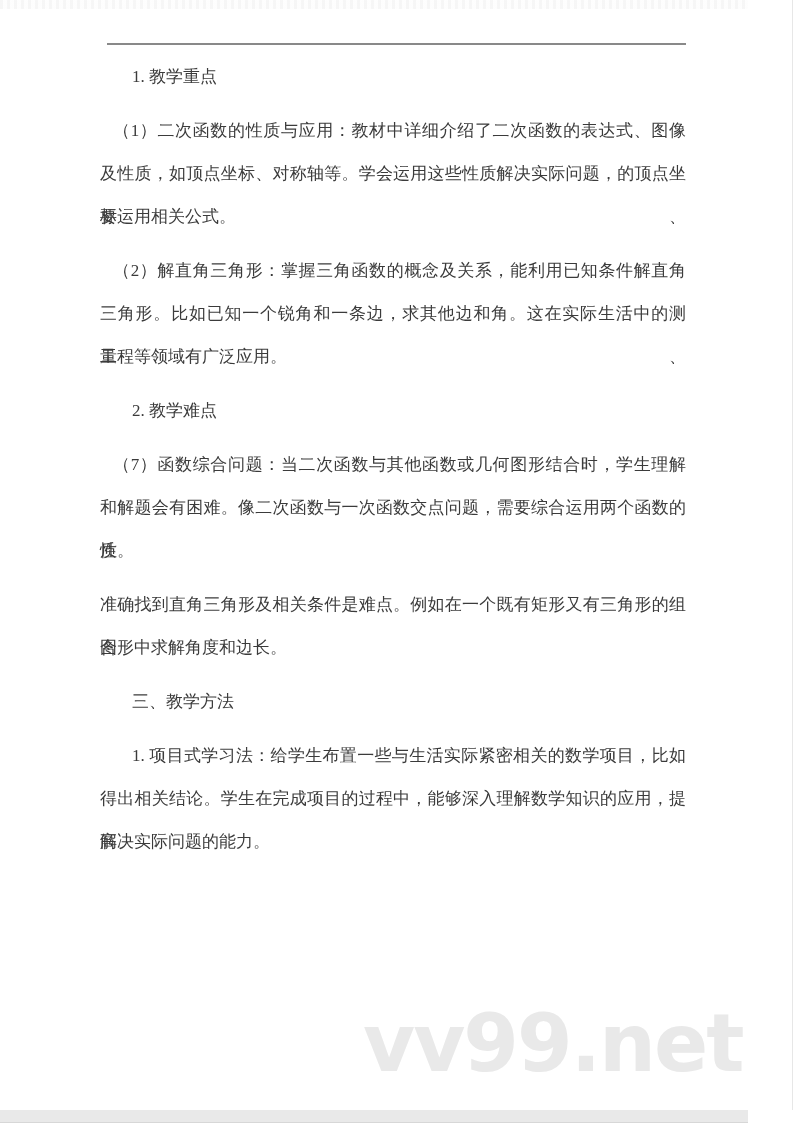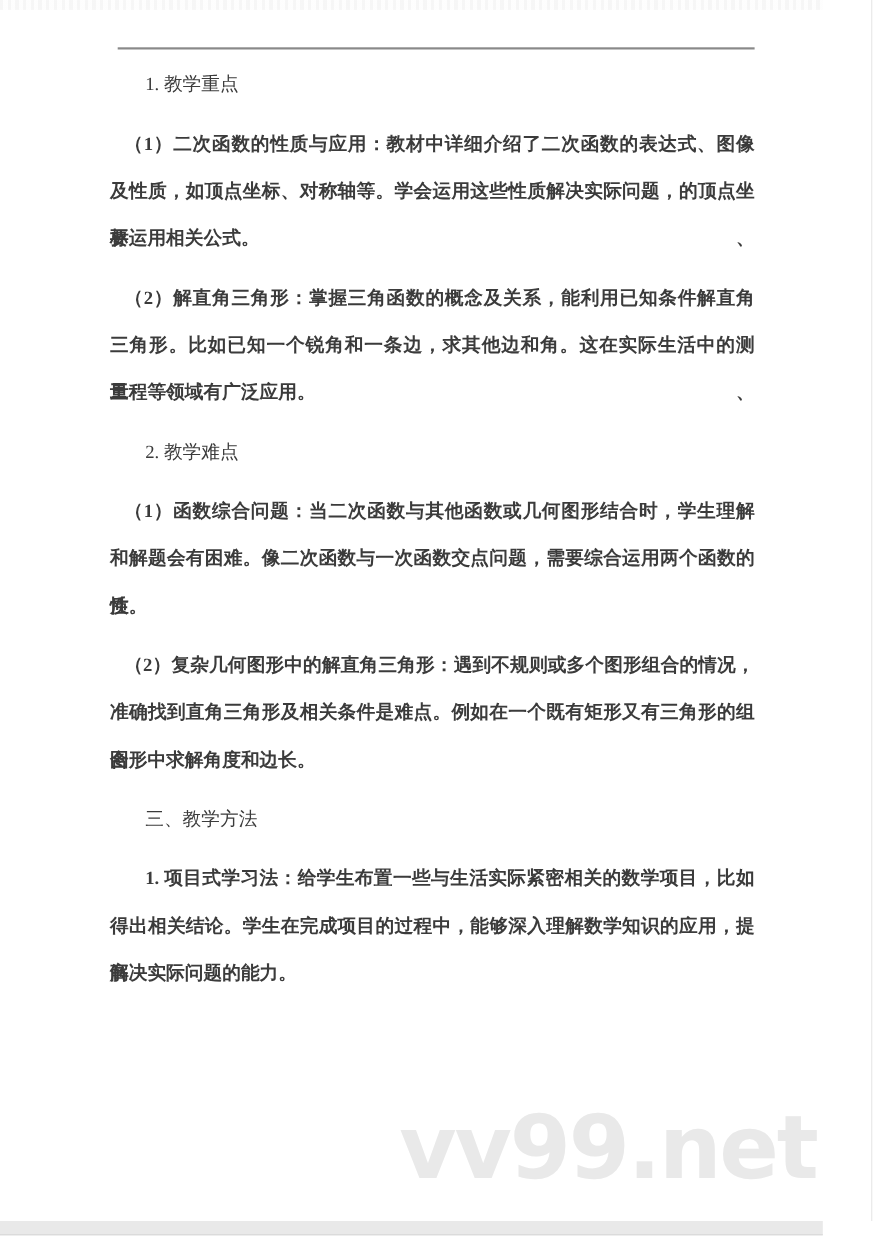--- a/index.html
+++ b/index.html
@@ -58,21 +58,20 @@
     line-height: 43px;
     padding-left: 32px;
     text-align: left;
     white-space: nowrap;
   }
   .line {
     height: 43px;
     line-height: 43px;
     text-align: justify;
     text-align-last: justify;
-    font-weight: bold;
   }
   .line.first.narrow { padding-left: 13px; }
   .line.first.wide   { padding-left: 32px; }
   .line.last {
     text-align-last: left;
   }
   .watermark {
     position: absolute;
     top: 997px;
     left: 363px;
@@ -108,26 +107,25 @@
         <div class="line">及性质，如顶点坐标、对称轴等。学会运用这些性质解决实际问题，的顶点坐标、</div>
         <div class="line last">要运用相关公式。</div>
       </div>
       <div class="block paragraph">
         <div class="line first narrow">（2）解直角三角形：掌握三角函数的概念及关系，能利用已知条件解直角</div>
         <div class="line">三角形。比如已知一个锐角和一条边，求其他边和角。这在实际生活中的测量、</div>
         <div class="line last">工程等领域有广泛应用。</div>
       </div>
       <div class="block heading">2. 教学难点</div>
       <div class="block paragraph">
-        <div class="line first narrow">（1）函数综合问题：当二次函数与其他函数或几何图形结合时，学生理解</div>
+        <div class="line first narrow">（7）函数综合问题：当二次函数与其他函数或几何图形结合时，学生理解</div>
         <div class="line">和解题会有困难。像二次函数与一次函数交点问题，需要综合运用两个函数的性</div>
         <div class="line last">质。</div>
       </div>
       <div class="block paragraph">
-        <div class="line first narrow">（2）复杂几何图形中的解直角三角形：遇到不规则或多个图形组合的情况，</div>
         <div class="line">准确找到直角三角形及相关条件是难点。例如在一个既有矩形又有三角形的组合</div>
         <div class="line last">图形中求解角度和边长。</div>
       </div>
       <div class="block heading">三、教学方法</div>
       <div class="block paragraph">
         <div class="line first wide">1. 项目式学习法：给学生布置一些与生活实际紧密相关的数学项目，比如</div>
         <div class="line">得出相关结论。学生在完成项目的过程中，能够深入理解数学知识的应用，提高</div>
         <div class="line last">解决实际问题的能力。</div>
       </div>
     </main>

